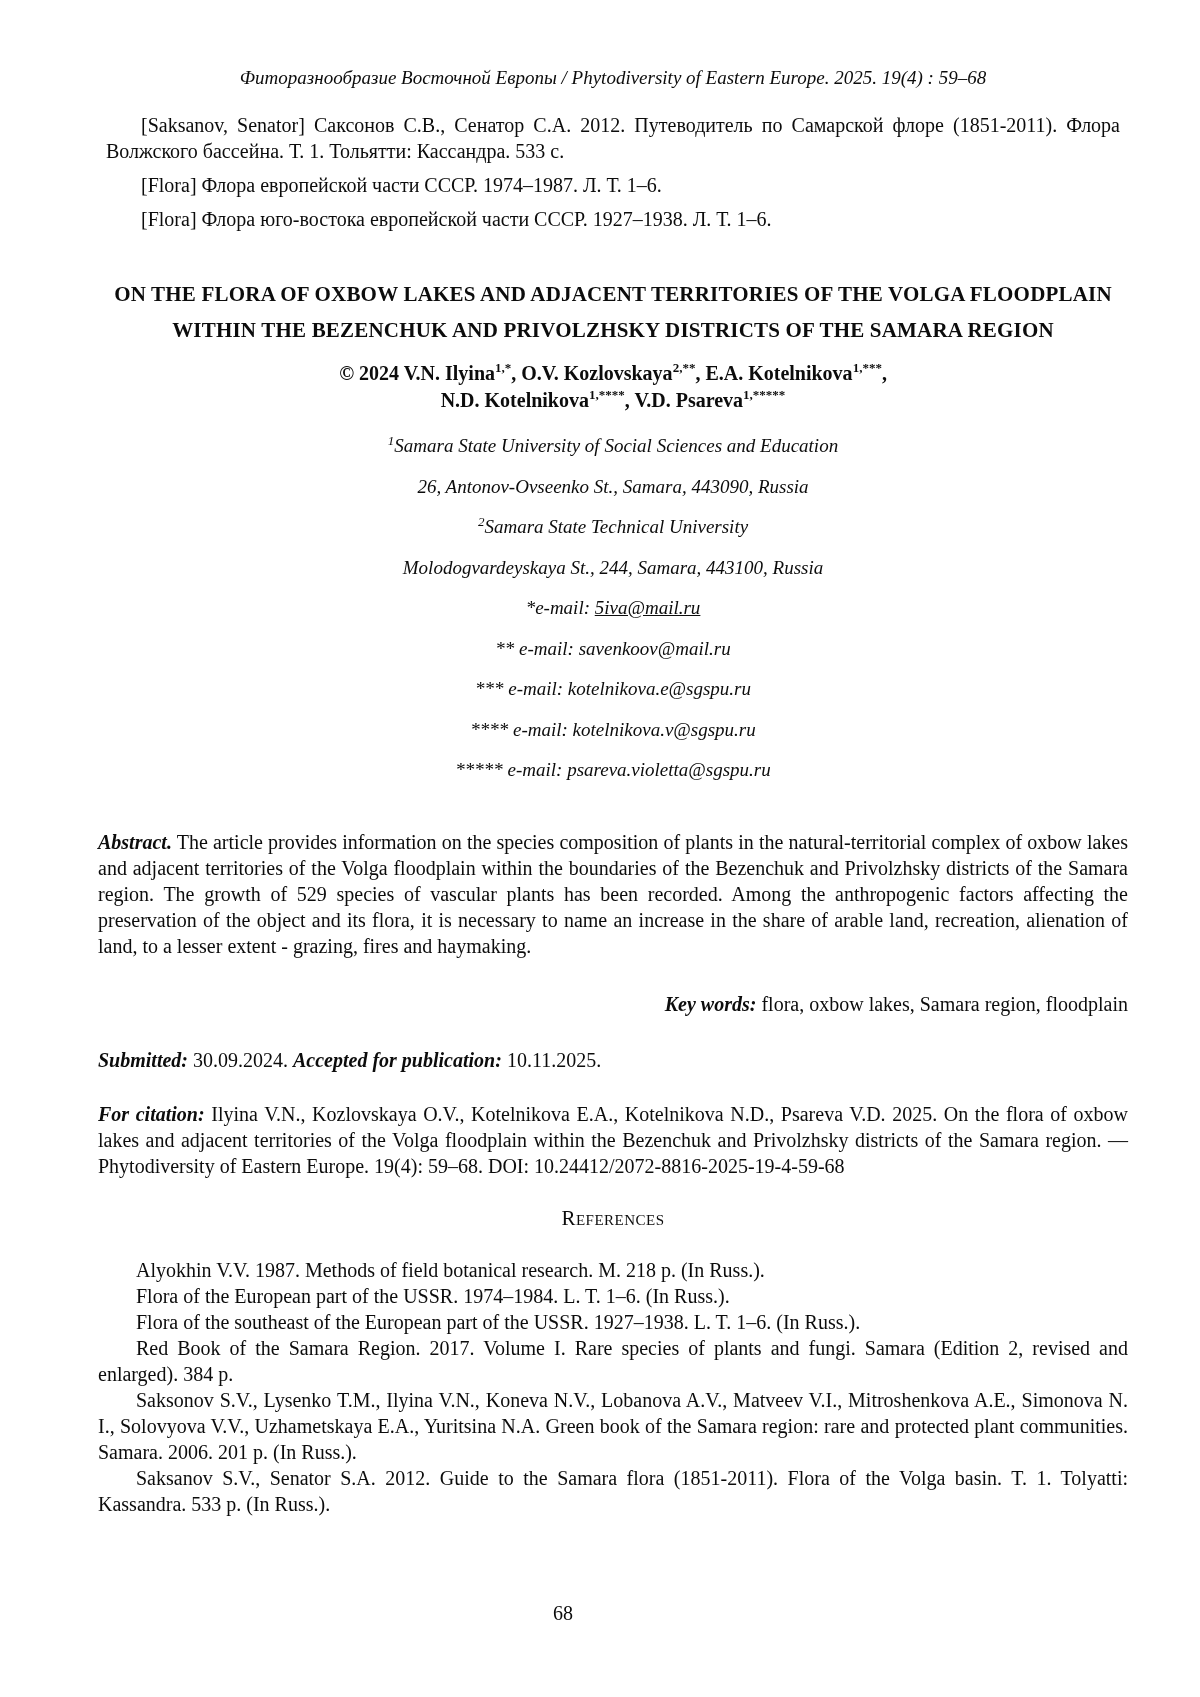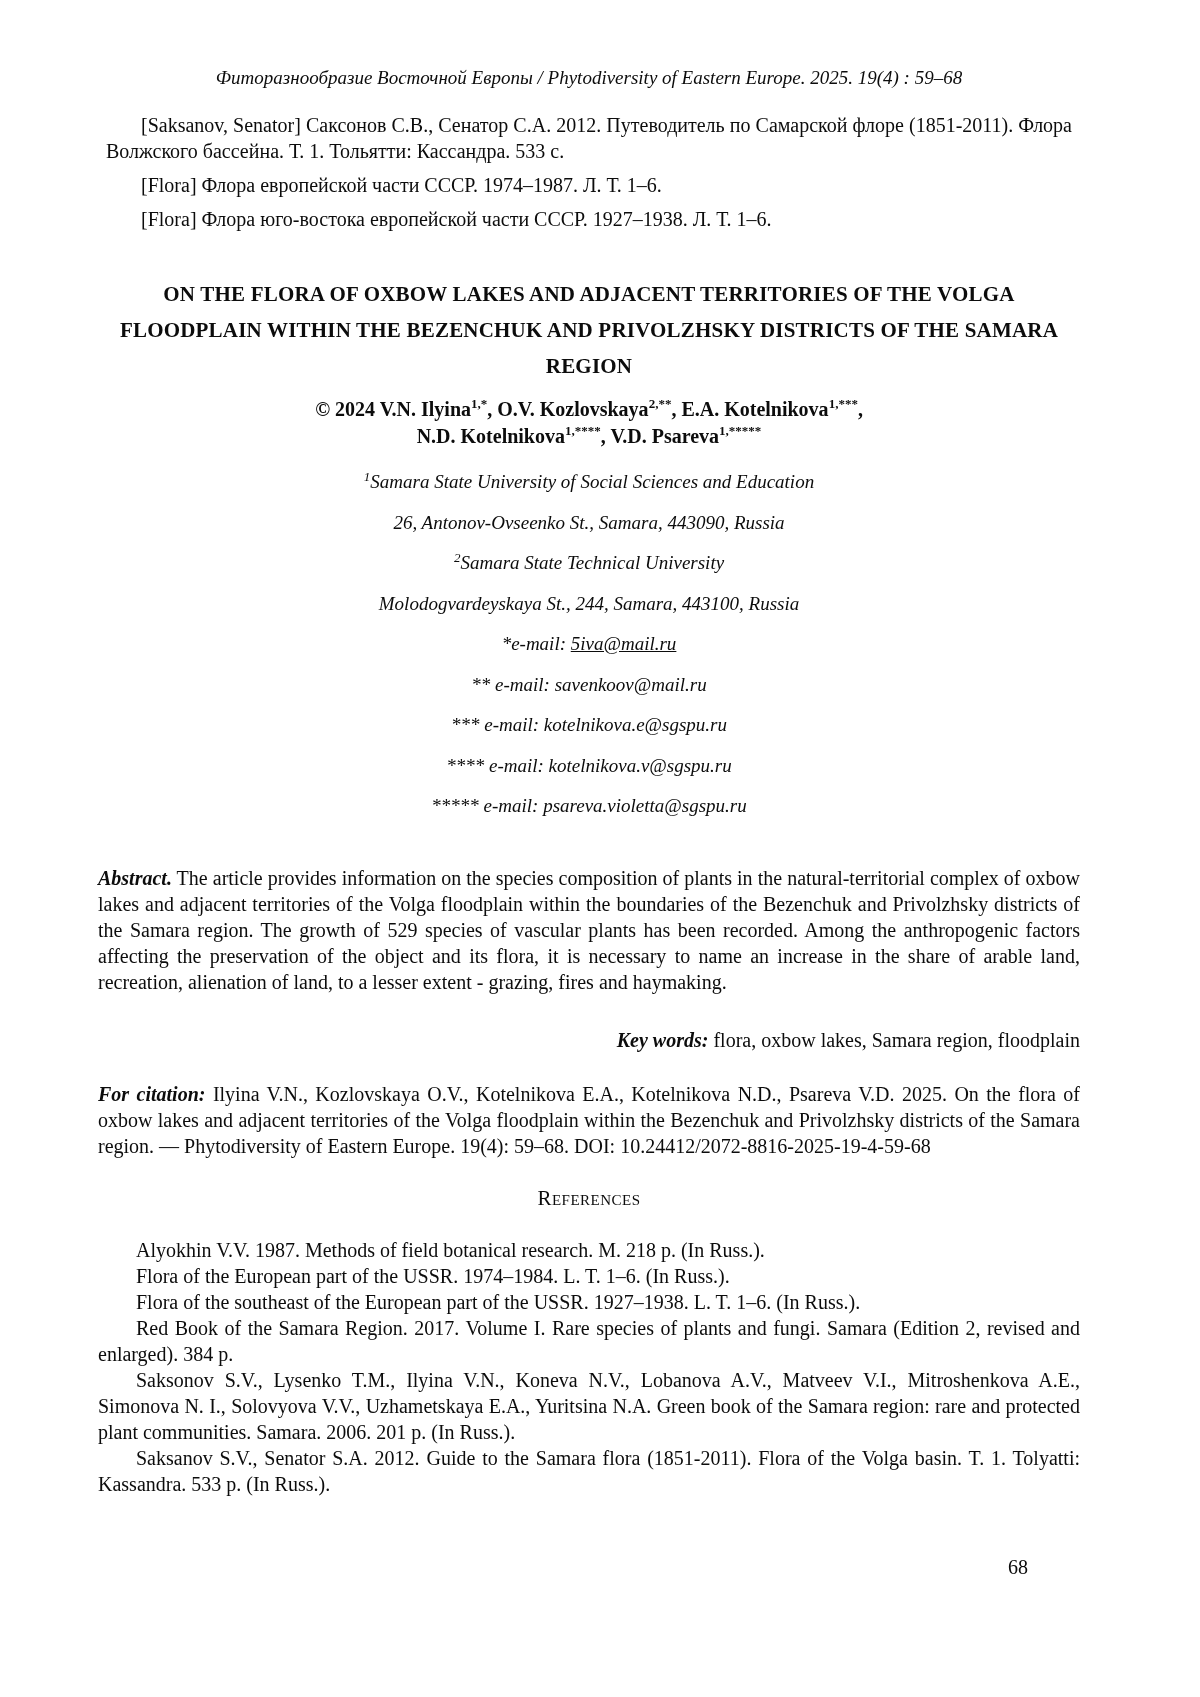--- a/index.html
+++ b/index.html
@@ -8,21 +8,21 @@
     background: #ffffff;
   }
   .page {
     position: relative;
     width: 1200px;
     height: 1697px;
     background: #ffffff;
     color: #0c0c0c;
     font-family: "Liberation Serif", "DejaVu Serif", serif;
     box-sizing: border-box;
-    padding: 66px 120px 0 98px;
+    padding: 66px 72px 0 98px;
     overflow: hidden;
   }
   .running-head {
     text-align: center;
     font-style: italic;
     font-size: 19px;
     line-height: 24px;
     margin: 0 0 22px 0;
   }
   .ru-refs p {
@@ -85,24 +85,24 @@
   }
   .refs p {
     margin: 0;
     font-size: 20px;
     line-height: 26px;
     text-align: justify;
     text-indent: 38px;
   }
   .page-number {
     position: absolute;
-    top: 1554px;
+    top: 1600px;
     left: 98px;
     width: 930px;
-    text-align: right;
+    text-align: center;
     font-size: 20px;
     line-height: 26px;
   }
   b { font-weight: bold; font-style: italic; }
 </style>
 </head>
 <body>
 
 <div class="page">
 
@@ -127,20 +127,21 @@
     <div class="aff-line"><span>** e-mail: </span><span>savenkoov@mail.ru</span></div>
     <div class="aff-line"><span>*** e-mail: </span><span>kotelnikova.e@sgspu.ru</span></div>
     <div class="aff-line"><span>**** e-mail: </span><span>kotelnikova.v@sgspu.ru</span></div>
     <div class="aff-line"><span>***** e-mail: </span><span>psareva.violetta@sgspu.ru</span></div>
   </div>
 
   <p class="para abstract"><b>Abstract.</b> <span>The article provides information on the species composition of plants in the natural-territorial complex of oxbow lakes and adjacent territories of the Volga floodplain within the boundaries of the Bezenchuk and Privolzhsky districts of the Samara region. The growth of 529 species of vascular plants has been recorded. Among the anthropogenic factors affecting the preservation of the object and its flora, it is necessary to name an increase in the share of arable land, recreation, alienation of land, to a lesser extent - grazing, fires and haymaking.</span></p>
 
   <p class="para keywords"><b>Key words:</b> <span>flora, oxbow lakes, Samara region, floodplain</span></p>
 
+  <p class="para dates"><b>Submitted:</b> <span>30.09.2024.</span> <b>Accepted for publication:</b> <span>10.11.2025.</span></p>
 
   <p class="para citation"><b>For citation:</b> <span>Ilyina V.N., Kozlovskaya O.V., Kotelnikova E.A., Kotelnikova N.D., Psareva V.D. 2025. On the flora of oxbow lakes and adjacent territories of the Volga floodplain within the Bezenchuk and Privolzhsky districts of the Samara region. — Phytodiversity of Eastern Europe. 19(4): 59–68. DOI: 10.24412/2072-8816-2025-19-4-59-68</span></p>
 
   <div class="refs-heading">References</div>
 
   <div class="refs">
     <p>Alyokhin V.V. 1987. Methods of field botanical research. M. 218 p. (In Russ.).</p>
     <p>Flora of the European part of the USSR. 1974–1984. L. T. 1–6. (In Russ.).</p>
     <p>Flora of the southeast of the European part of the USSR. 1927–1938. L. T. 1–6. (In Russ.).</p>
     <p>Red Book of the Samara Region. 2017. Volume I. Rare species of plants and fungi. Samara (Edition 2, revised and enlarged). 384 p.</p>

